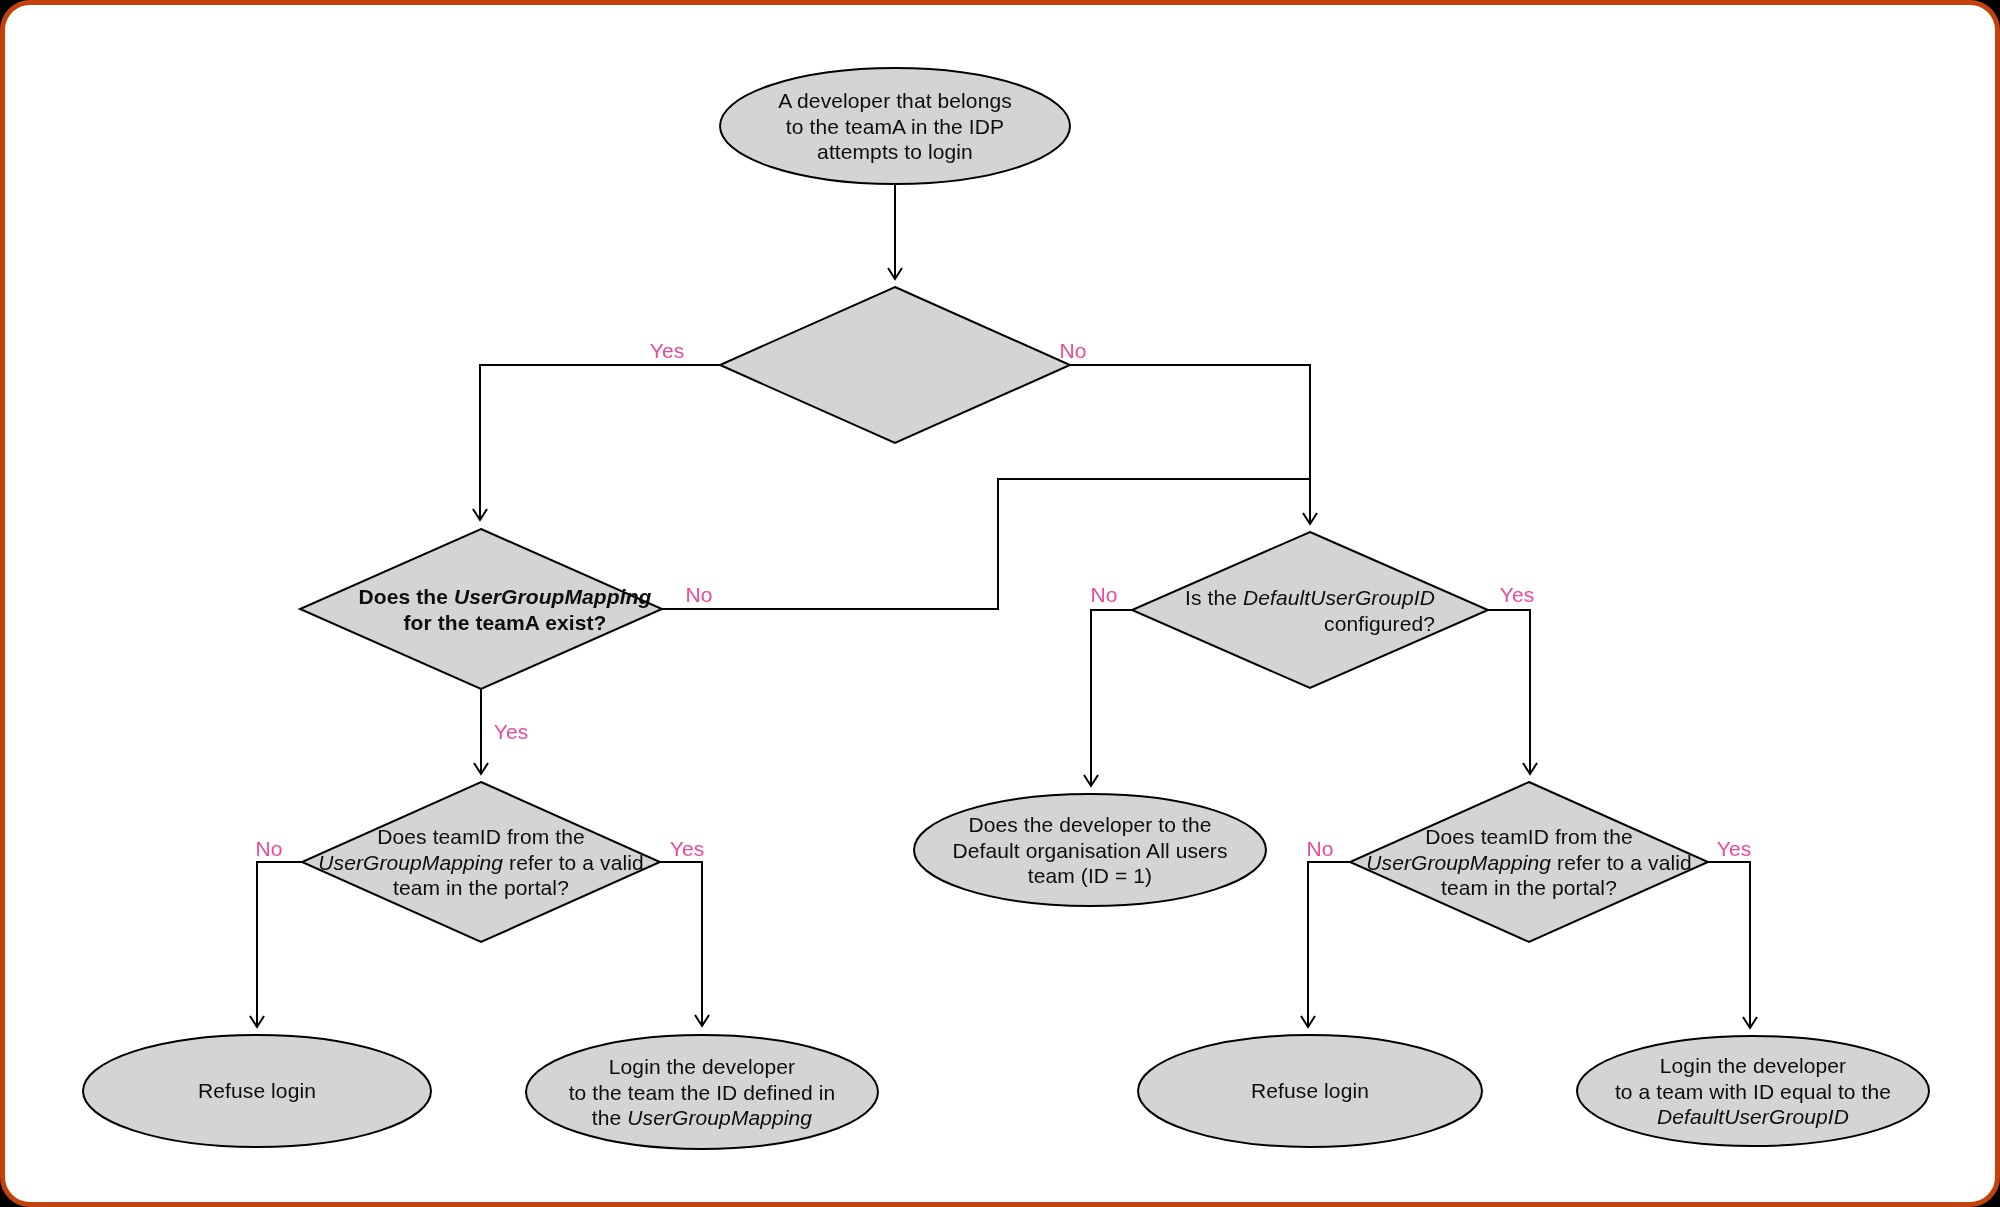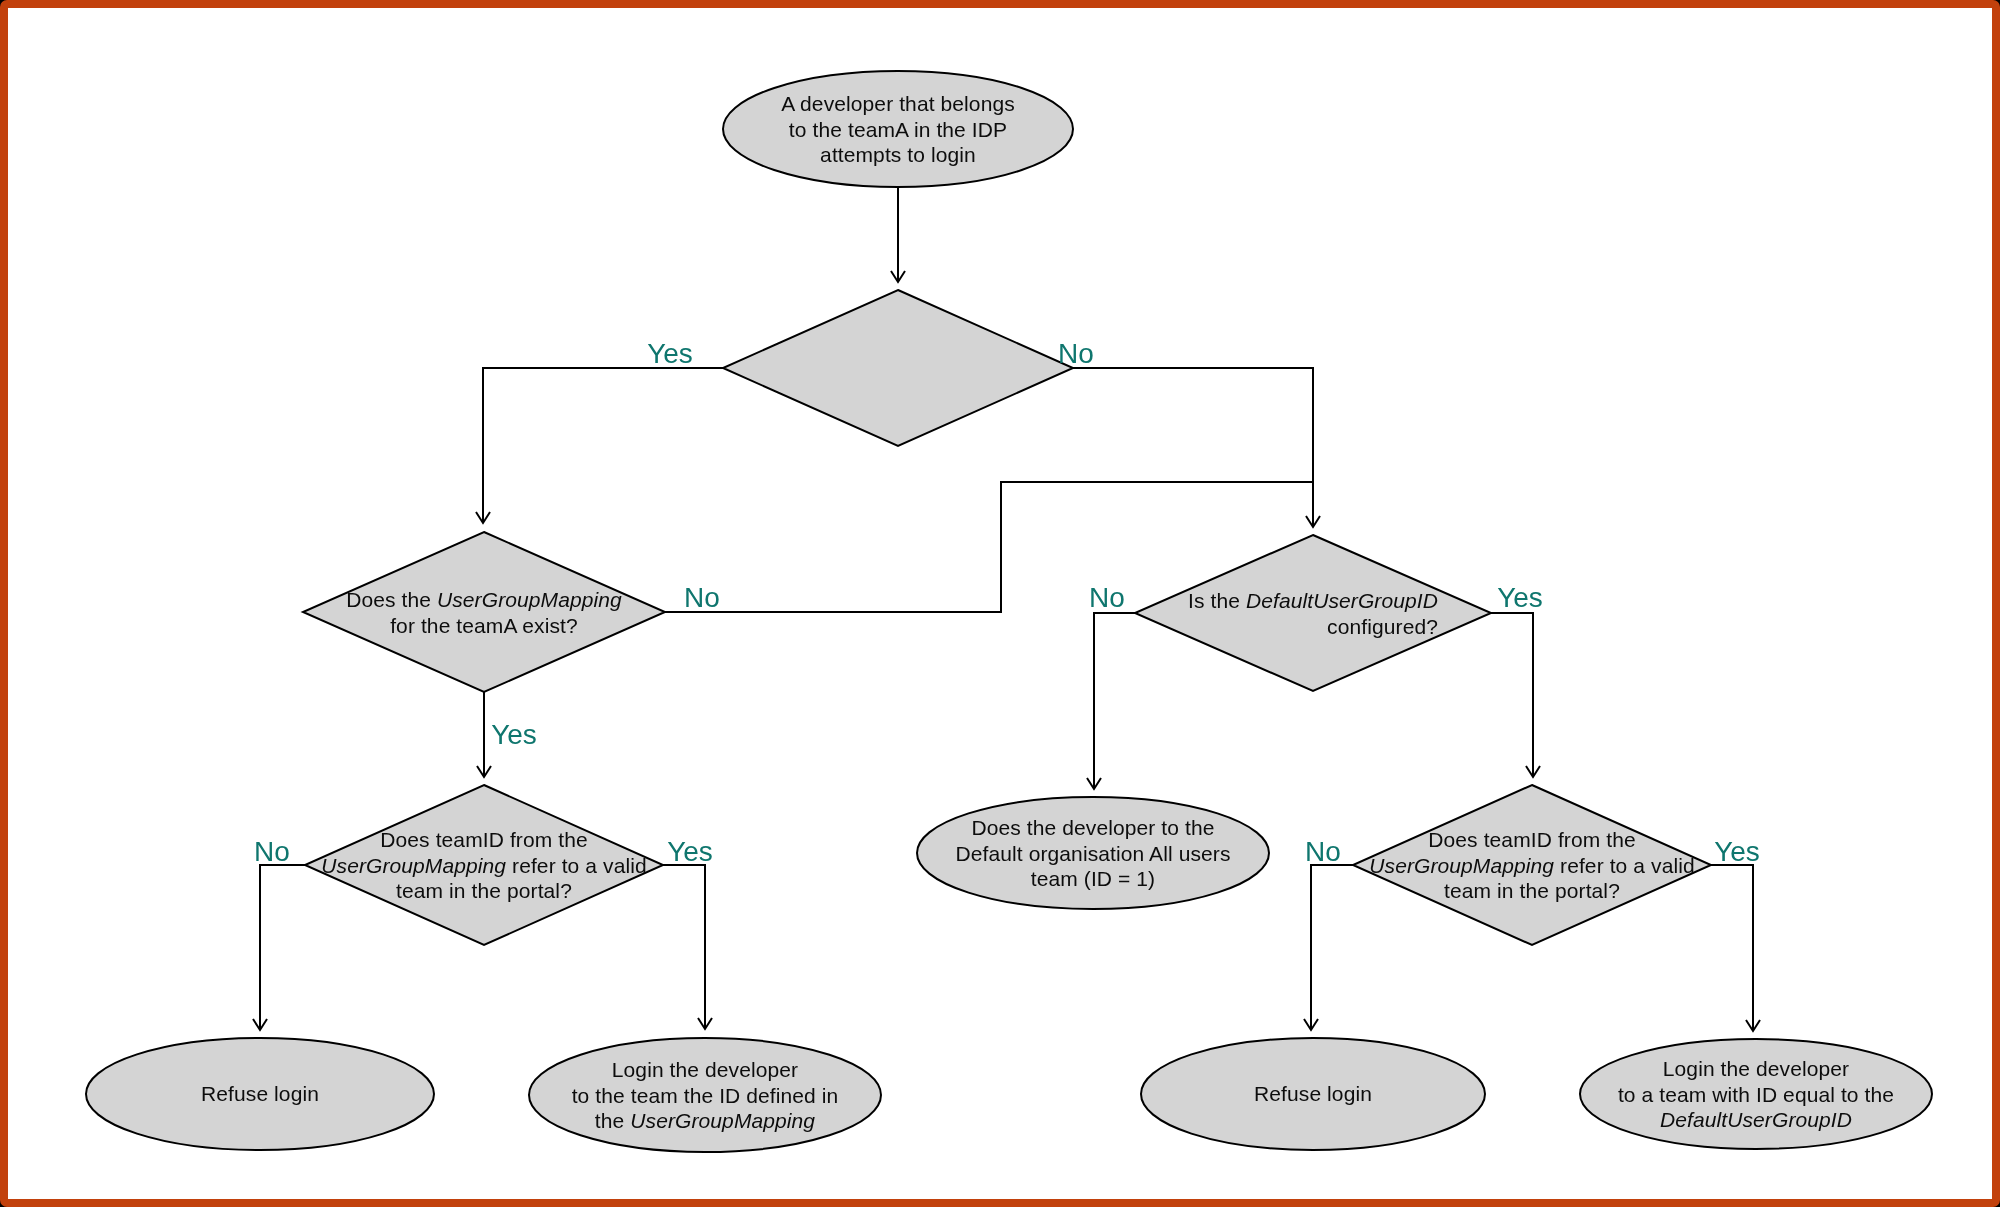--- a/index.html
+++ b/index.html
@@ -2,32 +2,32 @@
 <html><head>
 <meta charset="utf-8">
 <style>
   html,body{margin:0;padding:0;background:#000;}
   .stage{
     position:relative;width:2000px;height:1207px;background:#000;
     font-family:"Liberation Sans","DejaVu Sans",sans-serif;
   }
   .canvas{
     position:absolute;left:0;top:0;width:2000px;height:1207px;
-    background:#fff;border:8px solid #c2410c;border-radius:7px;
+    background:#fff;border:5px solid #c2410c;border-radius:30px;
     box-sizing:border-box;overflow:hidden;
   }
   .layer{position:absolute;left:0;top:0;}
   .node-label{
     position:absolute;transform:translate(-50%,-50%);
     text-align:center;font-size:21px;line-height:25.5px;color:#0d0d0d;
     white-space:nowrap;letter-spacing:0.1px;
   }
   .edge-label{
     position:absolute;transform:translate(-50%,-50%);
-    font-size:28px;color:#0f766e;white-space:nowrap;
+    font-size:21px;color:#ec4899;white-space:nowrap;
   }
   .shape{fill:#d4d4d4;stroke:#000;stroke-width:2px;}
   .edge{fill:none;stroke:#000;stroke-width:2px;}
 </style>
 </head>
 <body>
 
 <div class="stage">
   <div class="canvas">
 
@@ -61,21 +61,21 @@
       <ellipse class="shape" cx="1085" cy="845" rx="176" ry="56"></ellipse>
       <ellipse class="shape" cx="1305" cy="1086" rx="172" ry="56"></ellipse>
       <ellipse class="shape" cx="1748" cy="1086" rx="176" ry="55"></ellipse>
     </svg>
 
     <div class="node-label" style="left:890px;top:121px;">
         <div><span>A developer that belongs</span></div>
         <div><span>to the teamA in the IDP</span></div>
         <div><span>attempts to login</span></div>
       </div>
-    <div class="node-label" style="left:476px;top:604px;">
+    <div class="node-label" style="left:500px;top:604px;font-weight:bold;">
         <div><span>Does the </span><span style="font-style: italic;">UserGroupMapping</span></div>
         <div><span>for the teamA exist?</span></div>
       </div>
     <div class="node-label" style="left:1305px;top:605px;text-align:right;">
         <div><span>Is the </span><span style="font-style: italic;">DefaultUserGroupID</span></div>
         <div><span>configured?</span></div>
       </div>
     <div class="node-label" style="left:476px;top:857px;">
         <div><span>Does teamID from the</span></div>
         <div><span style="font-style: italic;">UserGroupMapping</span><span> refer to a valid</span></div>

